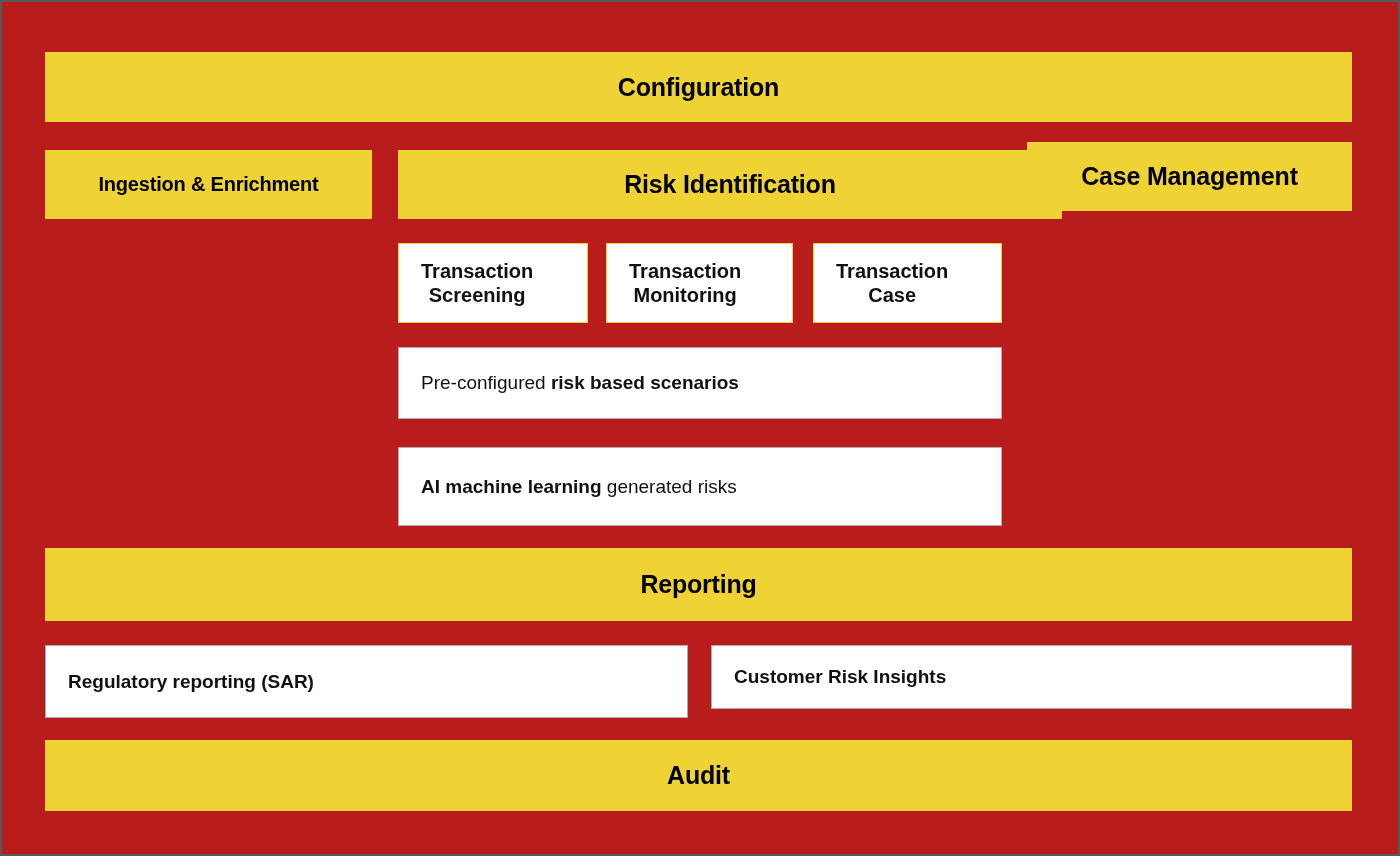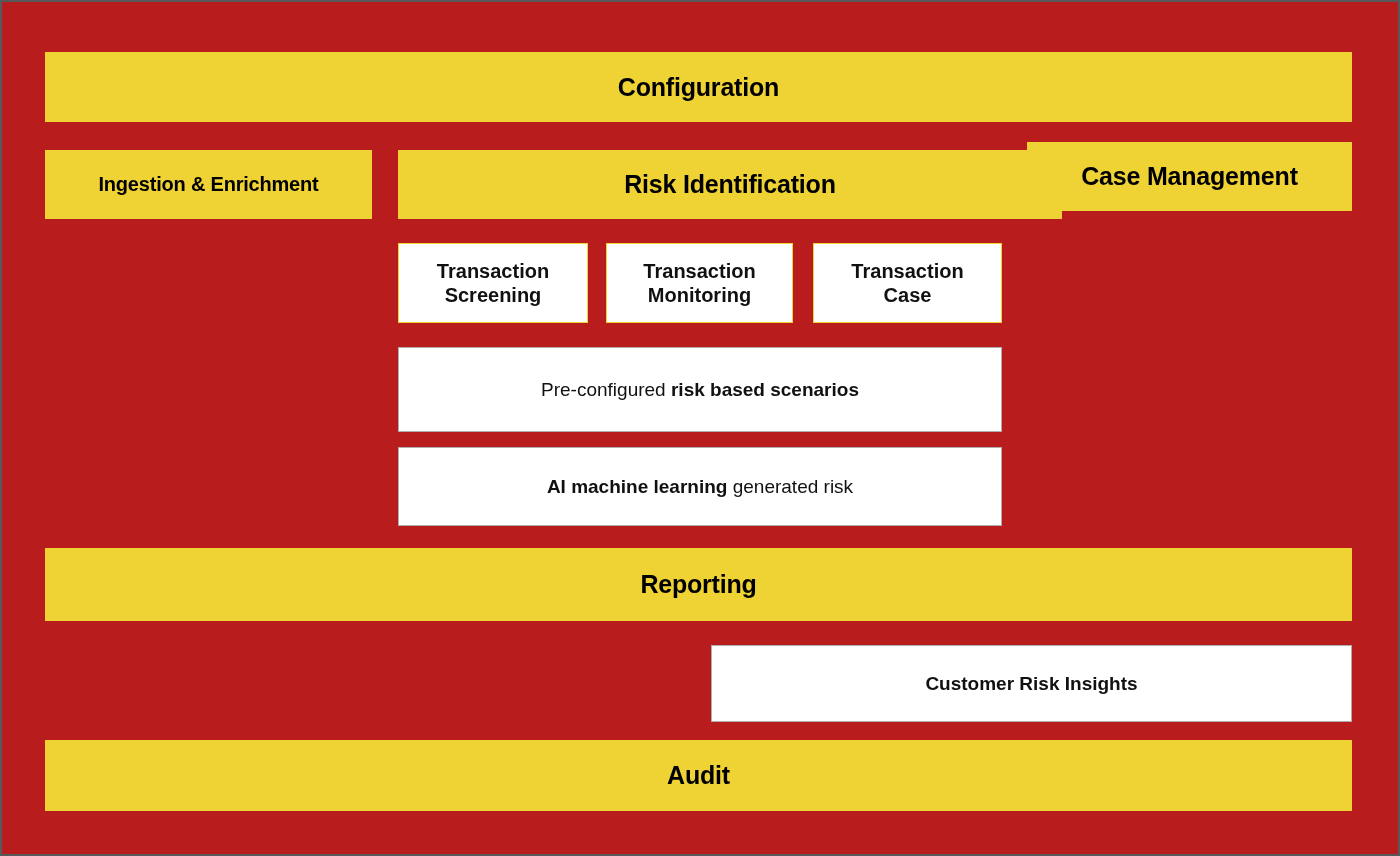--- a/index.html
+++ b/index.html
@@ -35,24 +35,23 @@
     letter-spacing: -0.2px;
   }
 
   .outline-box {
     position: absolute;
     box-sizing: border-box;
     background: #ffffff;
     border: 1.5px solid #adadad;
     display: flex;
     align-items: center;
-    justify-content: center;
     color: #111111;
     text-align: center;
-    padding: 0 3px;
+    padding: 0 22px;
   }
 
   .outline-box.accent {
     border: 1.5px solid #efd234;
   }
 
   
   #configuration-band {
     left: 43px; top: 50px; width: 1307px; height: 70px;
     font-size: 25px;
@@ -90,36 +89,36 @@
     font-size: 20px;
     font-weight: bold;
     line-height: 1.22;
   }
   #transaction-screening-box { left: 396px; width: 190px; }
   #transaction-monitoring-box { left: 604px; width: 187px; }
   #transaction-fraud-box { left: 811px; width: 189px; }
 
   
   #preconfigured-scenarios-box {
-    left: 396px; top: 345px; width: 604px; height: 85px;
+    left: 396px; top: 345px; width: 604px; height: 72px;
     font-size: 19px;
   }
   #ai-generated-risks-box {
     left: 396px; top: 445px; width: 604px; height: 79px;
     font-size: 19px;
   }
 
   
   #regulatory-reporting-box {
     left: 43px; top: 643px; width: 643px; height: 73px;
     font-size: 19px;
     font-weight: bold;
   }
   #customer-risk-insights-box {
-    left: 709px; top: 643px; width: 641px; height: 77px;
+    left: 709px; top: 643px; width: 641px; height: 64px;
     font-size: 19px;
     font-weight: bold;
   }
 
   .txt-regular { font-weight: normal; }
   .txt-bold { font-weight: bold; }
 
   .line-wrap { display: block; }
 </style>
 </head>
@@ -162,27 +161,30 @@
       <span class="line-wrap">Transaction</span>
       <span class="line-wrap">Case</span>
     </span>
   </div>
 
   <div class="outline-box" id="preconfigured-scenarios-box">
     <span><span class="txt-regular">Pre-configured </span><span class="txt-bold">risk based scenarios</span></span>
   </div>
 
   <div class="outline-box" id="ai-generated-risks-box">
-    <span><span class="txt-bold">AI machine learning</span><span class="txt-regular"> generated risk</span></span>
+    <span><span class="txt-bold">AI machine learning</span><span class="txt-regular"> generated risks</span></span>
   </div>
 
   <div class="band" id="reporting-band">
     <span>Reporting</span>
   </div>
 
+  <div class="outline-box" id="regulatory-reporting-box">
+    <span>Regulatory reporting (SAR)</span>
+  </div>
 
   <div class="outline-box" id="customer-risk-insights-box">
     <span>Customer Risk Insights</span>
   </div>
 
   <div class="band" id="audit-band">
     <span>Audit</span>
   </div>
 
 </div>

